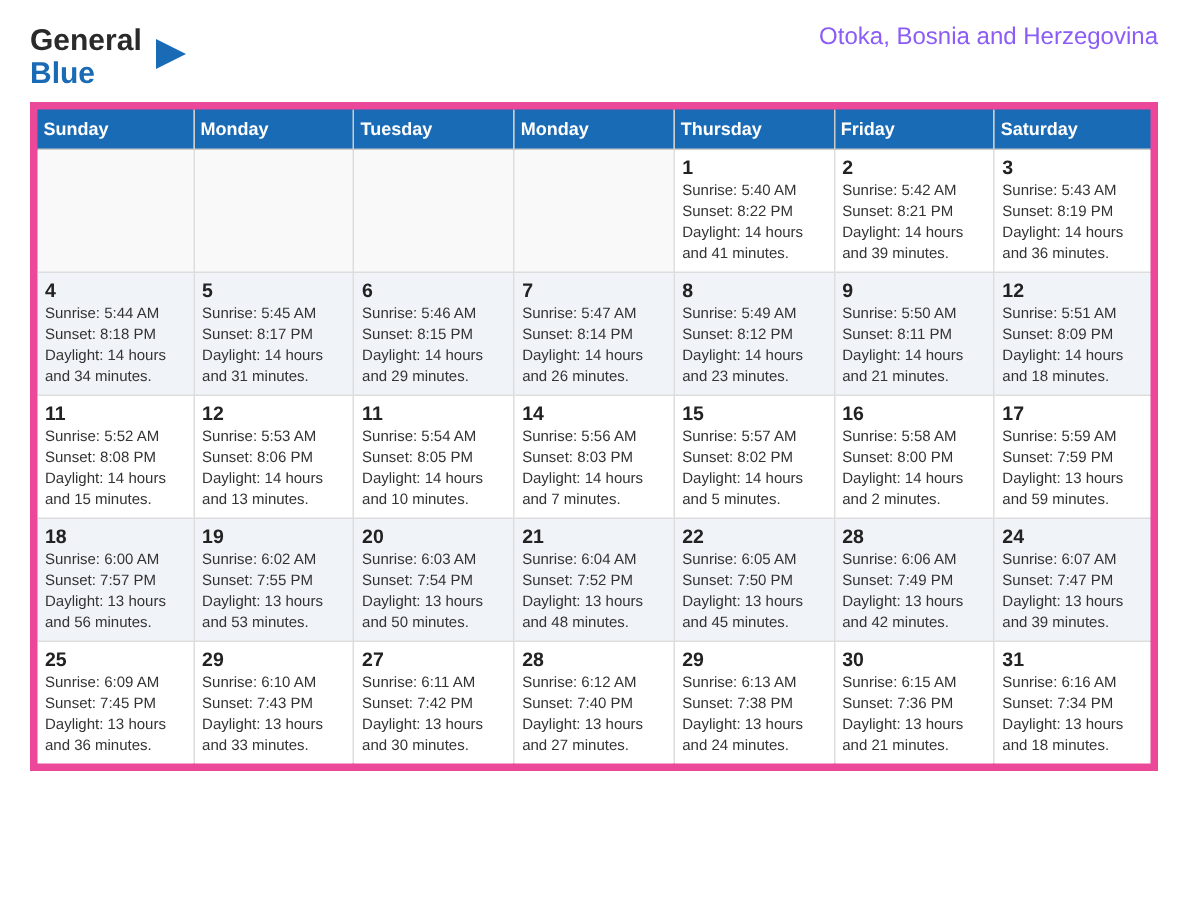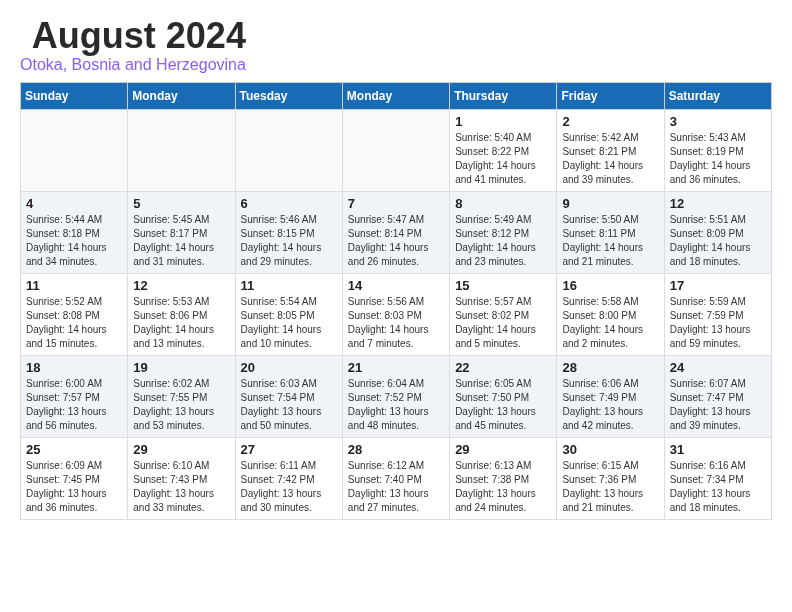--- a/index.html
+++ b/index.html
@@ -38,21 +38,21 @@
       line-height: 1.1;
     }
     .title-block h2 {
       font-size: 16px;
       font-weight: normal;
       color: #8b5cf6;
     }
     .calendar {
       width: 100%;
       border-collapse: collapse;
-      border: 1px solid #ec4899;
+      border: 5px solid #ec4899;
     }
     .calendar th {
       background: #1a6bb5;
       color: #fff;
       font-size: 12px;
       font-weight: bold;
       padding: 6px 4px;
       text-align: left;
       border: 1px solid #ccc;
     }
@@ -85,22 +85,32 @@
     }
     .empty-cell {
       background: #f9f9f9 !important;
     }
   </style>
 </head>
 <body>
 
 <div class="page">
   <div class="header">
+    <div class="logo">
+      <div class="logo-wrapper">
+        <div style="display:flex;flex-direction:column;line-height:1.1;">
+          <span style="font-size:20px;font-weight:bold;color:#2a2a2a;">General</span>
+          <span style="font-size:20px;font-weight:bold;color:#1a6bb5;">Blue</span>
+        </div>
+        <svg width="32" height="28" viewBox="0 0 32 28" style="margin-left:2px;margin-top:-4px;">
+          <polygon points="8,4 28,14 8,24" fill="#1a6bb5"></polygon>
+        </svg>
+      </div>
+    </div>
     <div class="title-block">
-      <h1>August 2024</h1>
       <h2>Otoka, Bosnia and Herzegovina</h2>
     </div>
   </div>
 
   <table class="calendar">
     <thead>
       <tr>
         <th>Sunday</th>
         <th>Monday</th>
         <th>Tuesday</th>

